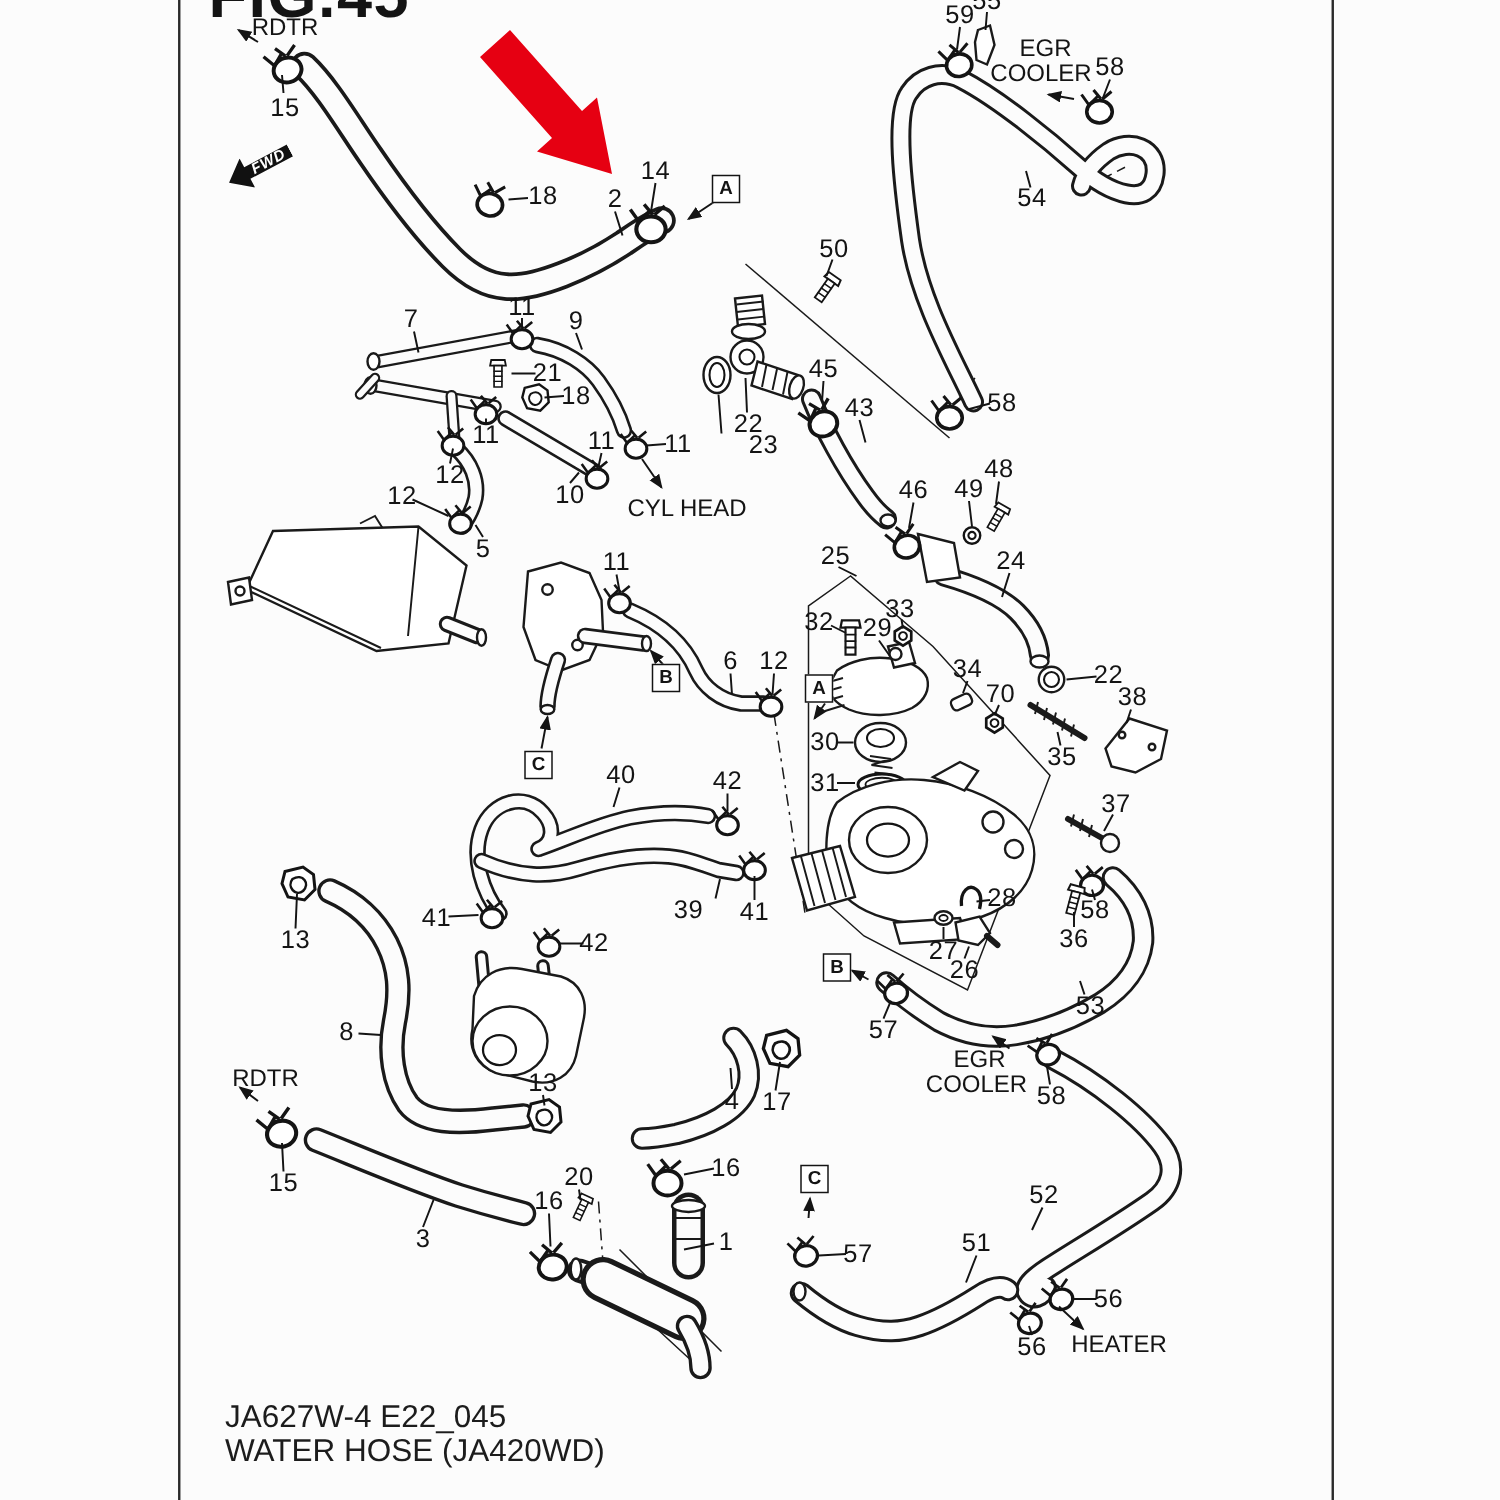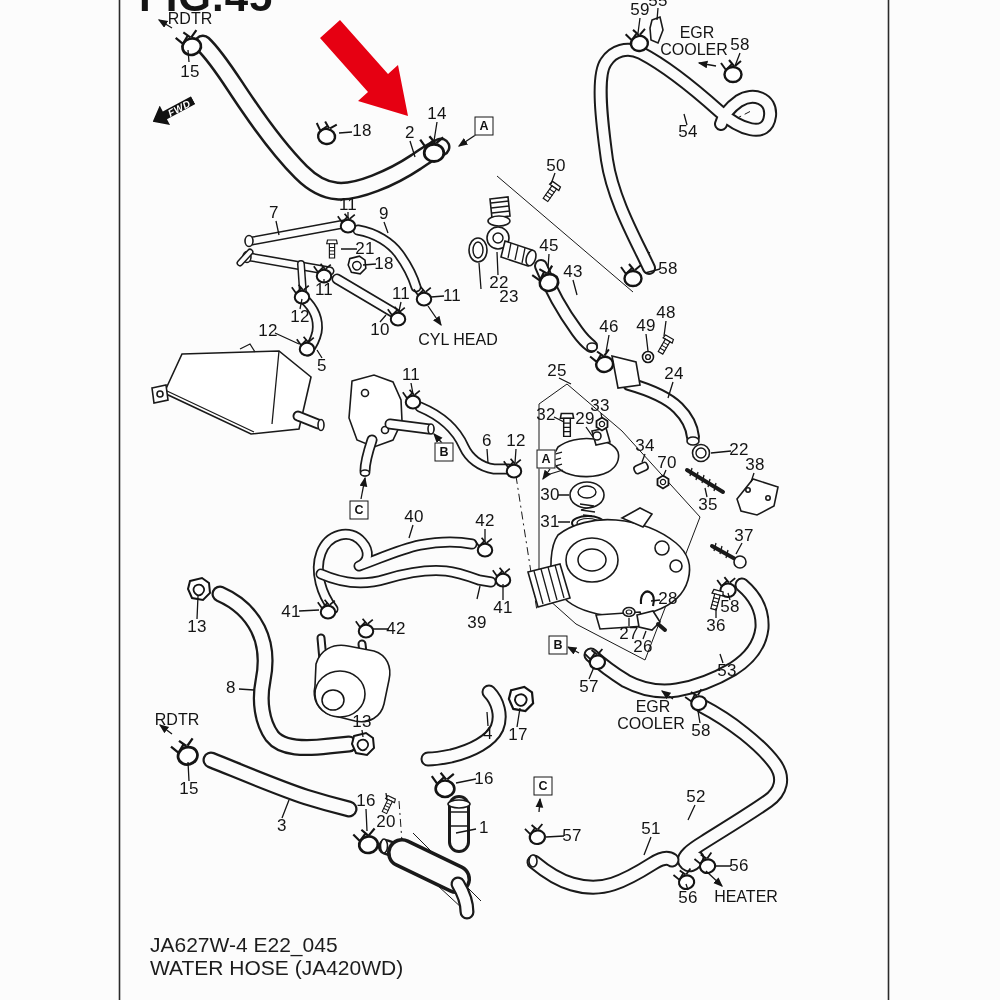--- a/index.html
+++ b/index.html
@@ -403,29 +403,29 @@
       <div class="callout" style="left: 755px; top: 465px;">38</div>
       <div class="callout" style="left: 708px; top: 505px;">35</div>
       <div class="callout" style="left: 744px; top: 536px;">37</div>
       <div class="callout" style="left: 411px; top: 375px;">11</div>
       <div class="callout" style="left: 487px; top: 441px;">6</div>
       <div class="callout" style="left: 516px; top: 441px;">12</div>
       <div class="callout" style="left: 414px; top: 517px;">40</div>
       <div class="callout" style="left: 485px; top: 521px;">42</div>
       <div class="callout" style="left: 291px; top: 612px;">41</div>
       <div class="callout" style="left: 396px; top: 629px;">42</div>
-      <div class="callout" style="left: 477px; top: 607px; margin-top: 16px;">39</div>
+      <div class="callout" style="left: 459px; top: 607px;">39</div>
       <div class="callout" style="left: 503px; top: 608px;">41</div>
       <div class="callout" style="left: 197px; top: 627px;">13</div>
       <div class="callout" style="left: 231px; top: 688px;">8</div>
       <div class="callout" style="left: 362px; top: 722px;">13</div>
       <div class="callout" style="left: 189px; top: 789px;">15</div>
       <div class="callout" style="left: 282px; top: 826px;">3</div>
       <div class="callout" style="left: 366px; top: 801px;">16</div>
-      <div class="callout" style="left: 386px; top: 785px; margin-top: 37px;">20</div>
+      <div class="callout" style="left: 386px; top: 785px;">20</div>
       <div class="callout" style="left: 484px; top: 779px;">16</div>
       <div class="callout" style="left: 488px; top: 734px;">4</div>
       <div class="callout" style="left: 518px; top: 735px;">17</div>
       <div class="callout" style="left: 484px; top: 828px;">1</div>
       <div class="callout" style="left: 668px; top: 599px;">28</div>
       <div class="callout" style="left: 629px; top: 634px;">27</div>
       <div class="callout" style="left: 643px; top: 647px;">26</div>
       <div class="callout" style="left: 716px; top: 626px;">36</div>
       <div class="callout" style="left: 730px; top: 607px;">58</div>
       <div class="callout" style="left: 589px; top: 687px;">57</div>

